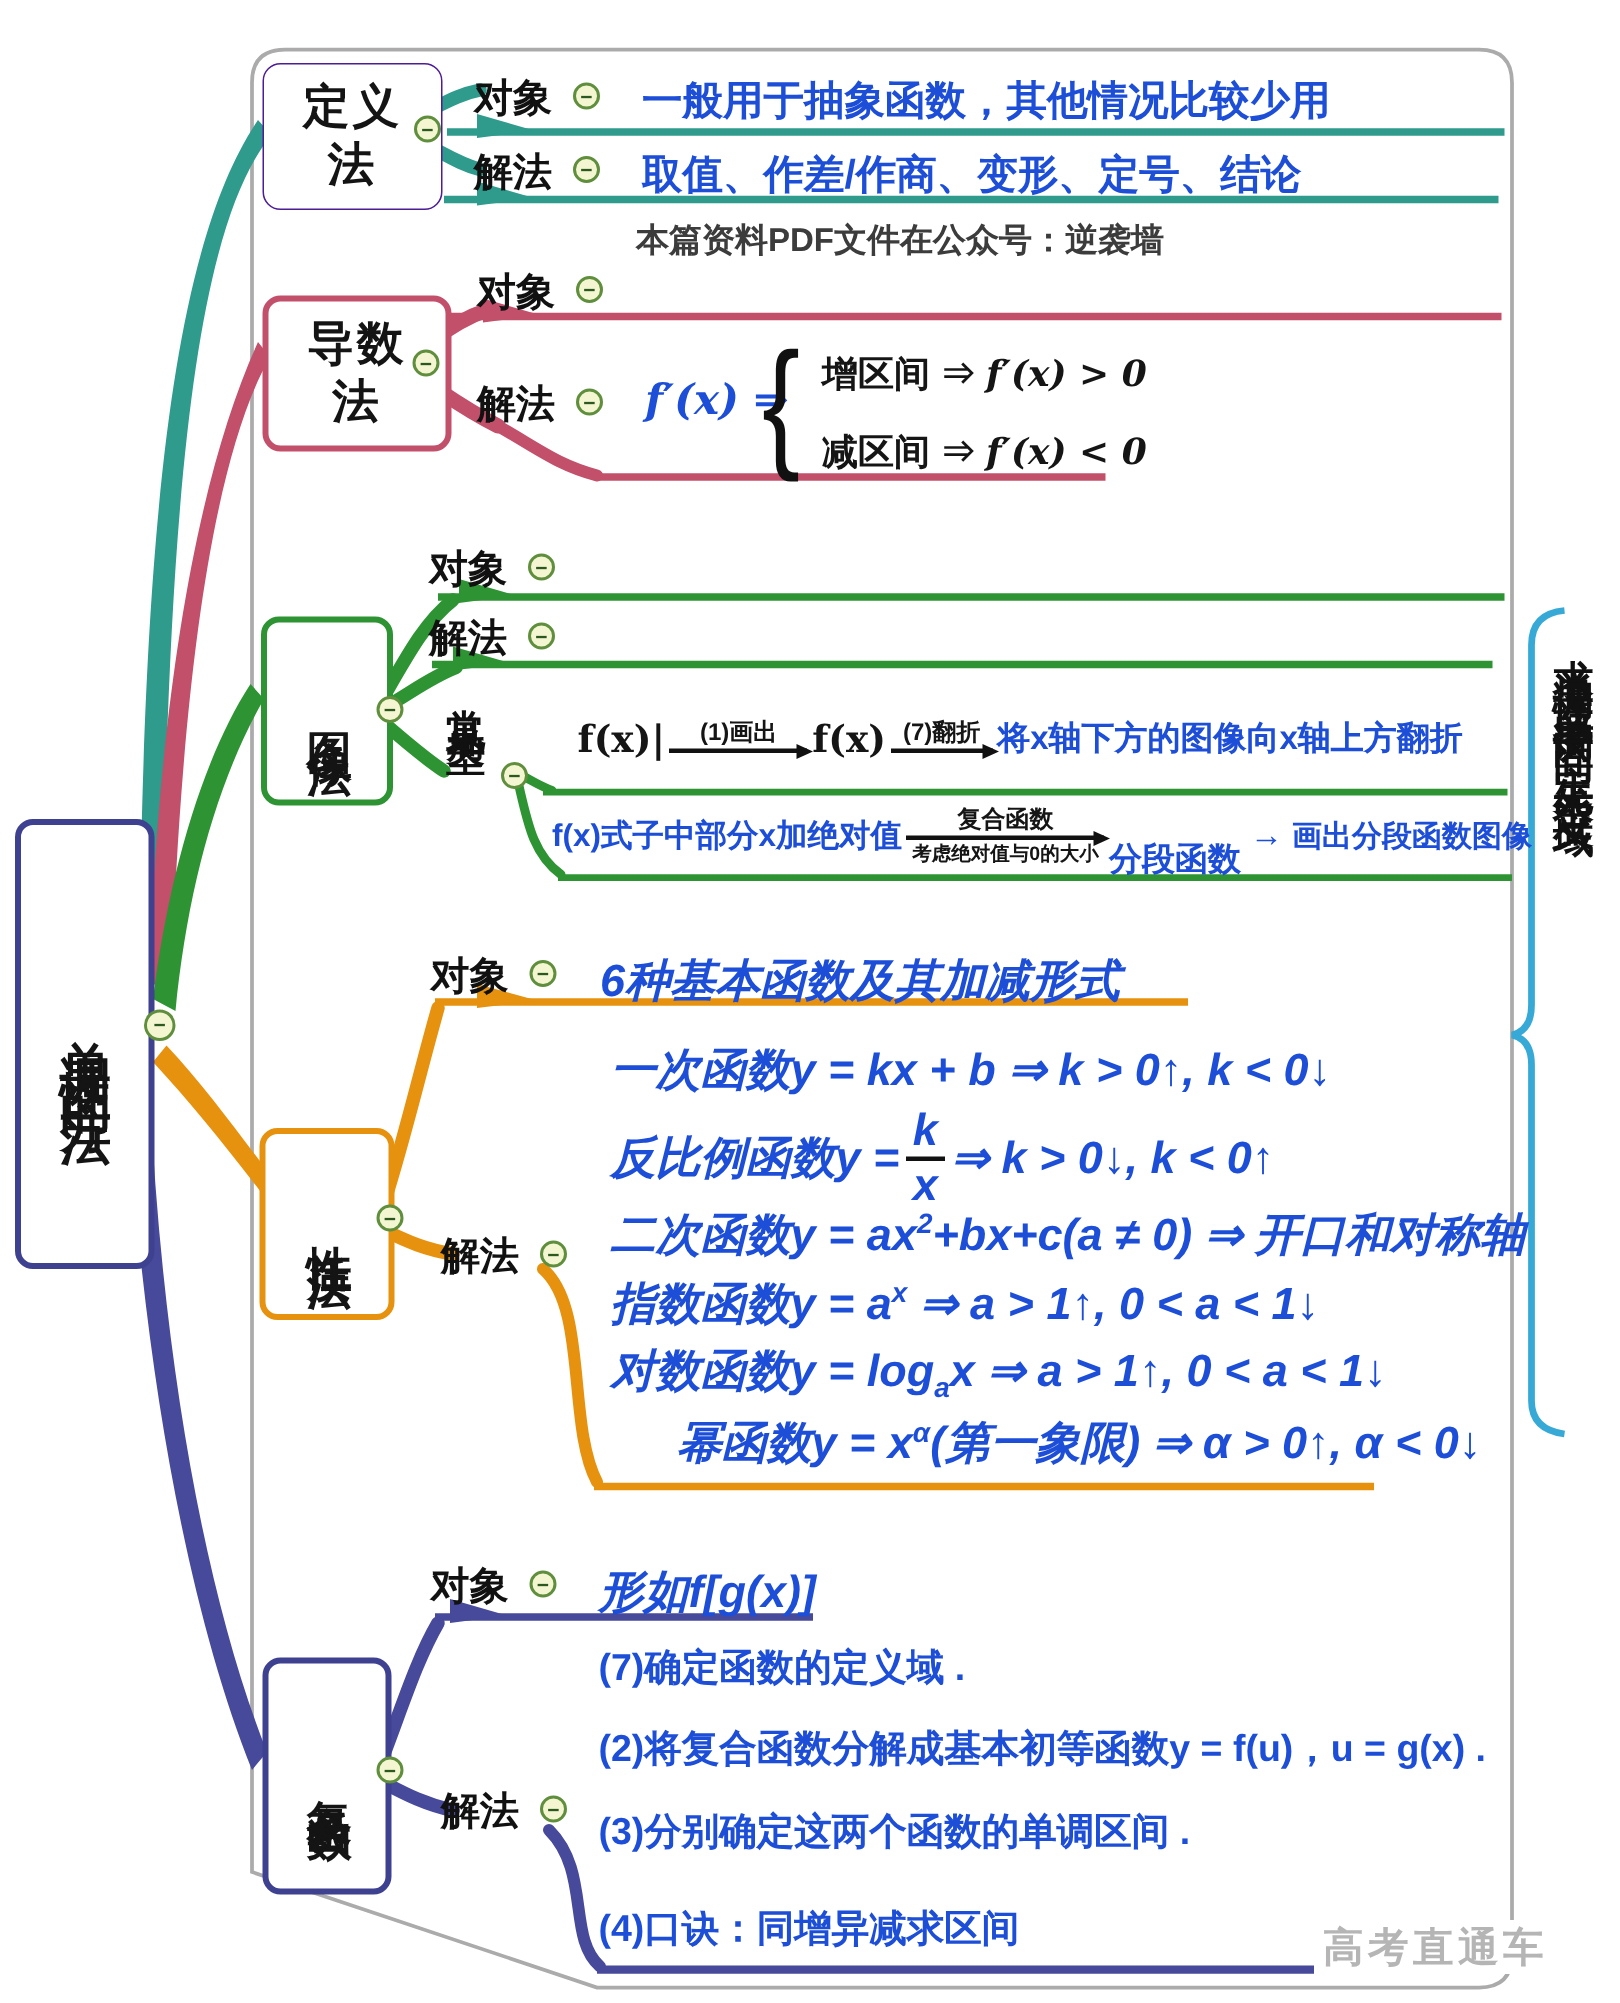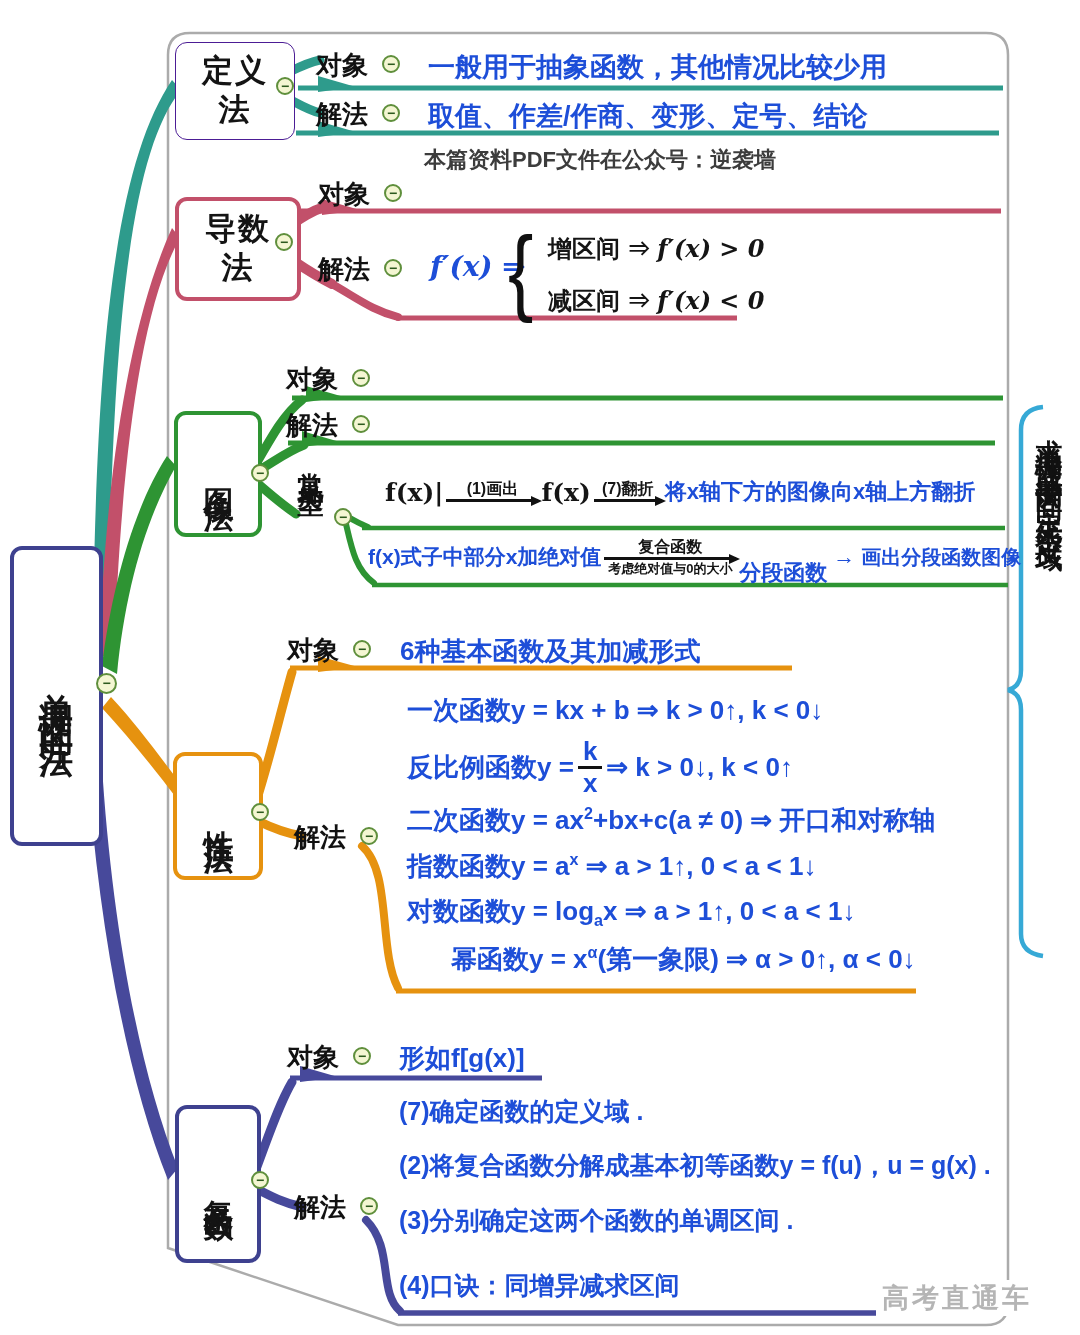--- a/index.html
+++ b/index.html
@@ -4,21 +4,21 @@
 <style>
   html,body{margin:0;padding:0;}
   body{width:1080px;height:1335px;background:#ffffff;font-family:"Liberation Sans",sans-serif;color:#151515;position:relative;overflow:hidden;}
   .stage{position:absolute;inset:0;width:1080px;height:1335px;}
   svg.decor{position:absolute;left:0;top:0;}
   .box{position:absolute;background:#fff;border-radius:12px;display:flex;align-items:center;justify-content:center;text-align:center;font-weight:800;color:#141414;}
   .hbox{line-height:1.25;font-size:31px;letter-spacing:2px;padding:4px 10px;}
   .vtxt{writing-mode:vertical-rl;text-orientation:upright;}
   .lbl{position:absolute;font-weight:800;font-size:26px;color:#111;}
   .txt{position:absolute;font-weight:800;color:#1d4ed8;white-space:nowrap;}
-  .t27{font-size:27px;} .t26{font-size:26px;} .t25{font-size:25px;}
+  .t27{font-size:27px;} .t26{font-size:30px;font-style:italic;} .t25{font-size:25px;}
   .t22{font-size:22px;} .t21{font-size:21px;} .t20{font-size:20px;}
   .note{position:absolute;font-size:22px;font-weight:600;color:#3c3c3c;white-space:nowrap;}
   .badge{position:absolute;width:18px;height:18px;border-radius:50%;background:#f4f6d2;border:2px solid #5f8f3c;color:#2c5a1e;font-size:14px;line-height:15px;text-align:center;font-weight:700;box-sizing:border-box;}
   .badge.big{width:21px;height:21px;line-height:17px;}
   .math{font-family:"DejaVu Serif",serif;font-style:italic;font-weight:700;}
   .serifb{font-family:"DejaVu Serif",serif;font-weight:700;}
   .brace{position:absolute;font-size:76px;font-weight:400;color:#111;transform:scaleY(1.25);transform-origin:center;}
   .caseline{position:absolute;white-space:nowrap;font-weight:800;font-size:24px;}
   .row{position:absolute;display:flex;align-items:center;white-space:nowrap;}
   .larr{display:inline-flex;flex-direction:column;align-items:center;margin:0 3px;}

